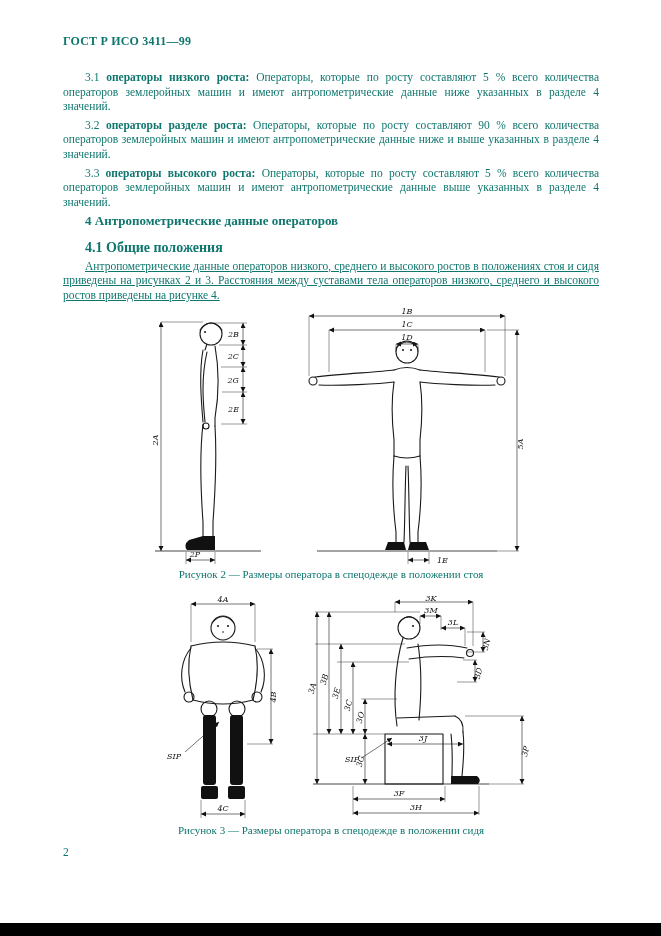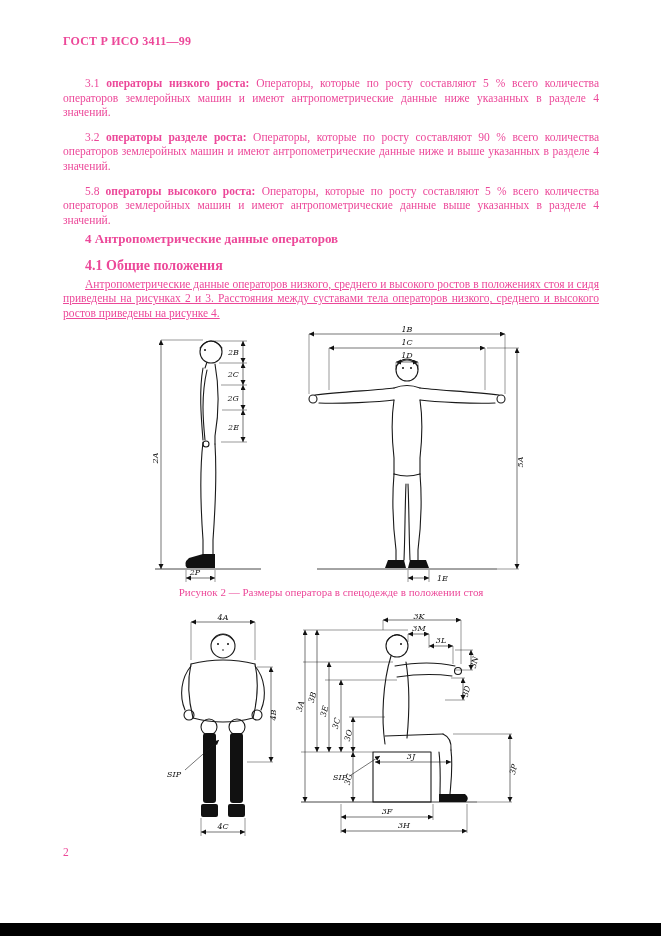--- a/index.html
+++ b/index.html
@@ -1,45 +1,45 @@
 <!DOCTYPE html>
 <html><head>
 <meta charset="utf-8">
 <style>
   html,body{margin:0;padding:0;background:#e8e8e8;}
   .page{
     position:relative;
     width:661px;height:936px;
     background:#ffffff;
     font-family:"Liberation Serif", serif;
-    color:#ec4899;
+    color:#0f766e;
     overflow:hidden;
   }
   .hdr{
     position:absolute;left:63px;top:34px;
     font-weight:bold;font-size:12px;letter-spacing:.2px;
   }
   .content{
     position:absolute;left:63px;top:66px;width:536px;
     font-size:11.5px;line-height:1.27;text-align:justify;
   }
-  p.clause{margin:10px 0 1px 0;text-indent:22px;}
+  p.clause{margin:4px 0 1px 0;text-indent:22px;}
   p.clause .term{font-weight:bold;}
   .h4{
     font-weight:bold;font-size:13px;text-align:left;
     margin:4px 0 9px 0;text-indent:22px;
   }
   .h41{
     font-weight:bold;font-size:14px;text-align:left;
     margin:0 0 2px 0;text-indent:22px;
   }
   .body-par{margin:0 0 4px 0;text-indent:22px;text-decoration:underline;}
   .figrow{display:flex;align-items:flex-end;}
   .figrow.f2{margin:4px 0 0 86px;gap:22px;}
-  .figrow.f3{margin:12px 0 0 100px;gap:14px;}
+  .figrow.f3{margin:12px 0 0 100px;gap:26px;}
   .caption{
     text-align:center;font-size:11px;margin:0 0 2px 0;text-indent:0;
   }
   .pagenum{position:absolute;left:63px;top:846px;font-size:11.5px;}
   .botbar{position:absolute;left:0;bottom:0;width:661px;height:13px;background:#000;}
   
   .fig .body{fill:none;stroke:#1a1a1a;stroke-width:1.1;stroke-linecap:round;stroke-linejoin:round;}
   .fig .thin{fill:none;stroke:#1a1a1a;stroke-width:0.8;}
   .fig .dim{fill:none;stroke:#1a1a1a;stroke-width:0.6;}
   .fig .ext{fill:none;stroke:#1a1a1a;stroke-width:0.45;}
@@ -60,21 +60,21 @@
       <span>3.1</span>
       <span class="term">операторы низкого роста:</span>
       <span>Операторы, которые по росту составляют 5 % всего количества операторов землеройных машин и имеют антропометрические данные ниже указанных в разделе 4 значений.</span>
     </p>
     <p class="clause">
       <span>3.2</span>
       <span class="term">операторы разделе роста:</span>
       <span>Операторы, которые по росту составляют 90 % всего количества операторов землеройных машин и имеют антропометрические данные ниже и выше указанных в разделе 4 значений.</span>
     </p>
     <p class="clause">
-      <span>5.8</span>
+      <span>3.3</span>
       <span class="term">операторы высокого роста:</span>
       <span>Операторы, которые по росту составляют 5 % всего количества операторов землеройных машин и имеют антропометрические данные выше указанных в разделе 4 значений.</span>
     </p>
 
     <div class="h4">4 Антропометрические данные операторов</div>
     <div class="h41">4.1 Общие положения</div>
     <p class="body-par">Антропометрические данные операторов низкого, среднего и высокого ростов в положениях стоя и сидя приведены на рисунках 2 и 3. Расстояния между суставами тела операторов низкого, среднего и высокого ростов приведены на рисунке 4.</p>
 
     <div class="figrow f2">
 
@@ -315,19 +315,20 @@
         <line class="ext" x1="46" y1="192" x2="46" y2="221"></line>
         <line class="ext" x1="138" y1="192" x2="138" y2="208"></line>
         <line class="ext" x1="172" y1="192" x2="172" y2="221"></line>
         <line class="dim" x1="46" y1="205" x2="138" y2="205" marker-start="url(#arD)" marker-end="url(#arD)"></line>
         <text class="lbl" x="92" y="202" text-anchor="middle">3F</text>
         <line class="dim" x1="46" y1="219" x2="172" y2="219" marker-start="url(#arD)" marker-end="url(#arD)"></line>
         <text class="lbl" x="109" y="216" text-anchor="middle">3H</text>
       </svg>
     </div>
 
+    <p class="caption">Рисунок 3 — Размеры оператора в спецодежде в положении сидя</p>
 
   </div>
 
   <div class="pagenum">2</div>
   <div class="botbar"></div>
 
 </div>
 
 </body></html>

